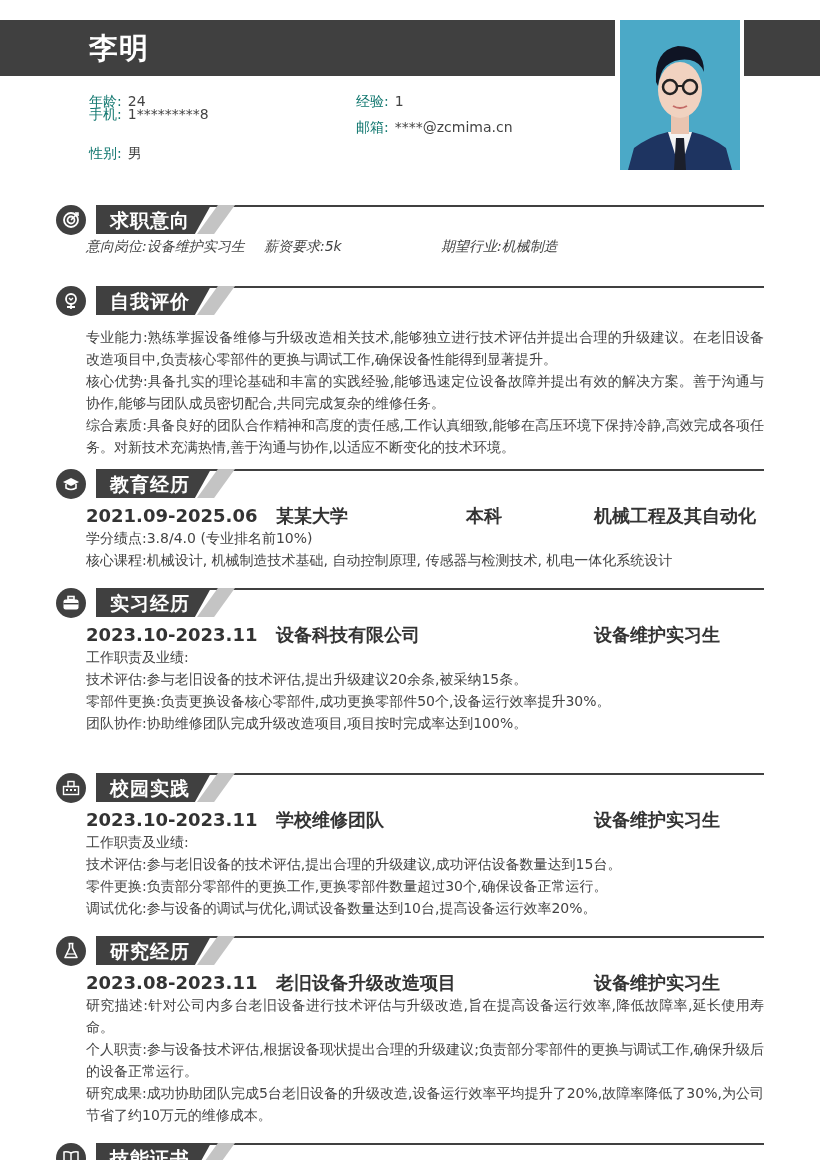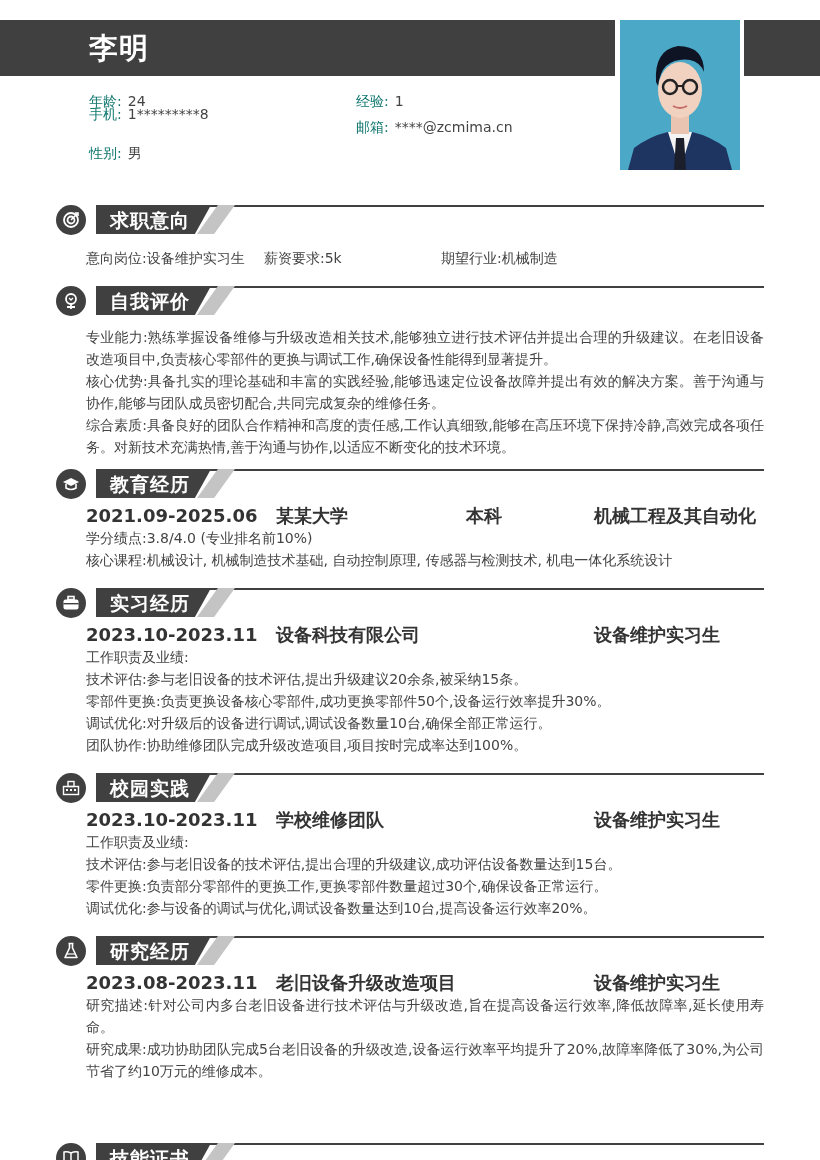--- a/index.html
+++ b/index.html
@@ -75,21 +75,21 @@
       <svg width="18" height="18" viewBox="0 0 18 18">
           <circle cx="9" cy="9" r="7" fill="none" stroke="#fff" stroke-width="1.8"></circle>
           <circle cx="9" cy="9" r="3.5" fill="none" stroke="#fff" stroke-width="1.8"></circle>
           <path d="M9 9 L15 3 M13 2 L16 2 L16 5" stroke="#fff" stroke-width="1.6" fill="none"></path>
         </svg>
     </div>
     <div class="sec-tab"></div>
     <div class="sec-slant"></div>
     <div class="sec-title">求职意向</div>
   </div>
-  <div class="body" style="margin-top:12px; position:relative; height:22px;">
+  <div class="body" style="position:relative; height:22px;font-style:italic;">
     <span style="position:absolute; left:30px; white-space:nowrap;">意向岗位:设备维护实习生</span>
     <span style="position:absolute; left:208px; white-space:nowrap;">薪资要求:5k</span>
     <span style="position:absolute; left:385px; white-space:nowrap;">期望行业:机械制造</span>
   </div>
 </div>
 
 <div class="section" style="top:286px;">
   <div class="sec-head">
     <div class="sec-line"></div>
     <div class="sec-icon">
@@ -151,21 +151,20 @@
   </div>
   <div class="body" style="margin-top:6px;">
     <div class="row-bold">
       <span style="left:0;">2023.10-2023.11</span>
       <span style="left:190px;">设备科技有限公司</span>
       <span style="left:508px;">设备维护实习生</span>
     </div>
     <p>工作职责及业绩:</p>
     <p>技术评估:参与老旧设备的技术评估,提出升级建议20余条,被采纳15条。</p>
     <p>零部件更换:负责更换设备核心零部件,成功更换零部件50个,设备运行效率提升30%。</p>
-    <p>调试优化:对升级后的设备进行调试,调试设备数量10台,确保全部正常运行。</p>
     <p>团队协作:协助维修团队完成升级改造项目,项目按时完成率达到100%。</p>
   </div>
 </div>
 
 <div class="section" style="top:773px;">
   <div class="sec-head">
     <div class="sec-line"></div>
     <div class="sec-icon">
       <svg width="18" height="16" viewBox="0 0 18 16">
           <rect x="6" y="1.5" width="6" height="5" fill="none" stroke="#fff" stroke-width="1.4"></rect>
@@ -205,20 +204,21 @@
     <div class="sec-slant"></div>
     <div class="sec-title">研究经历</div>
   </div>
   <div class="body" style="margin-top:6px;">
     <div class="row-bold">
       <span style="left:0;">2023.08-2023.11</span>
       <span style="left:190px;">老旧设备升级改造项目</span>
       <span style="left:508px;">设备维护实习生</span>
     </div>
     <p class="para">研究描述:针对公司内多台老旧设备进行技术评估与升级改造,旨在提高设备运行效率,降低故障率,延长使用寿命。</p>
+    <p class="para">个人职责:参与设备技术评估,根据设备现状提出合理的升级建议;负责部分零部件的更换与调试工作,确保升级后的设备正常运行。</p>
     <p class="para">研究成果:成功协助团队完成5台老旧设备的升级改造,设备运行效率平均提升了20%,故障率降低了30%,为公司节省了约10万元的维修成本。</p>
   </div>
 </div>
 
 <div class="section" style="top:1143px;">
   <div class="sec-head">
     <div class="sec-line"></div>
     <div class="sec-icon">
       <svg width="18" height="16" viewBox="0 0 18 16">
           <path d="M9 3 Q5 1 2 2 L2 14 Q5 13 9 15 Q13 13 16 14 L16 2 Q13 1 9 3 Z M9 3 L9 15" fill="none" stroke="#fff" stroke-width="1.5"></path>

